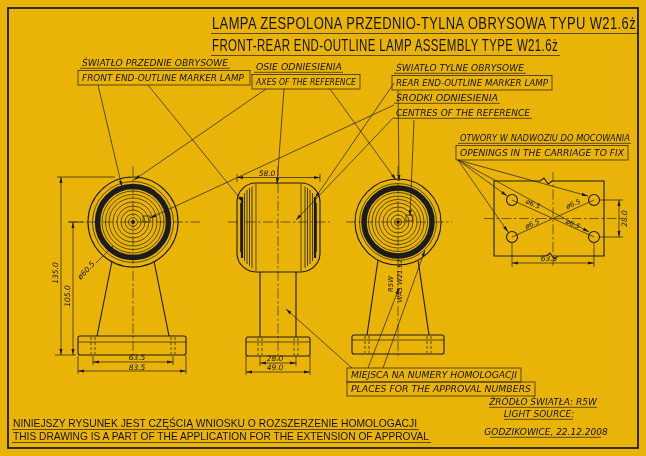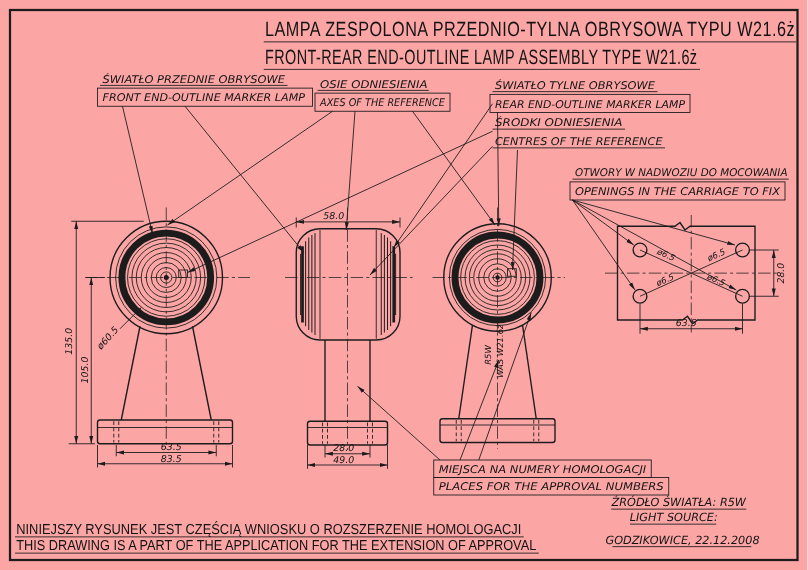--- a/index.html
+++ b/index.html
@@ -1,16 +1,16 @@
 <!DOCTYPE html>
 <html><head>
 <meta charset="utf-8">
 <style>
   html,body{margin:0;padding:0;background:#ffffff;}
-  .sheet{position:relative;width:646px;height:456px;background:#fca5a5;overflow:hidden;
+  .sheet{position:relative;width:646px;height:456px;background:#eab308;overflow:hidden;
          font-family:"DejaVu Sans", sans-serif;}
   svg{display:block;}
   .frame{stroke:#1c1c1c;stroke-width:1.8;fill:none;}
   .s1{stroke:#1c1c1c;stroke-width:1.1;fill:none;}
   .s07{stroke:#1c1c1c;stroke-width:.7;fill:none;}
   .cl{stroke:#1c1c1c;stroke-width:.6;fill:none;stroke-dasharray:10 2.5 2.5 2.5;}
   .hid{stroke:#1c1c1c;stroke-width:.7;fill:none;stroke-dasharray:3 2;}
   .band{stroke:#1c1c1c;stroke-width:5.5;fill:none;}
   .hatch{stroke:#1c1c1c;stroke-width:.8;fill:none;}
   .hatchT{stroke:#1c1c1c;stroke-width:2.2;fill:none;}

